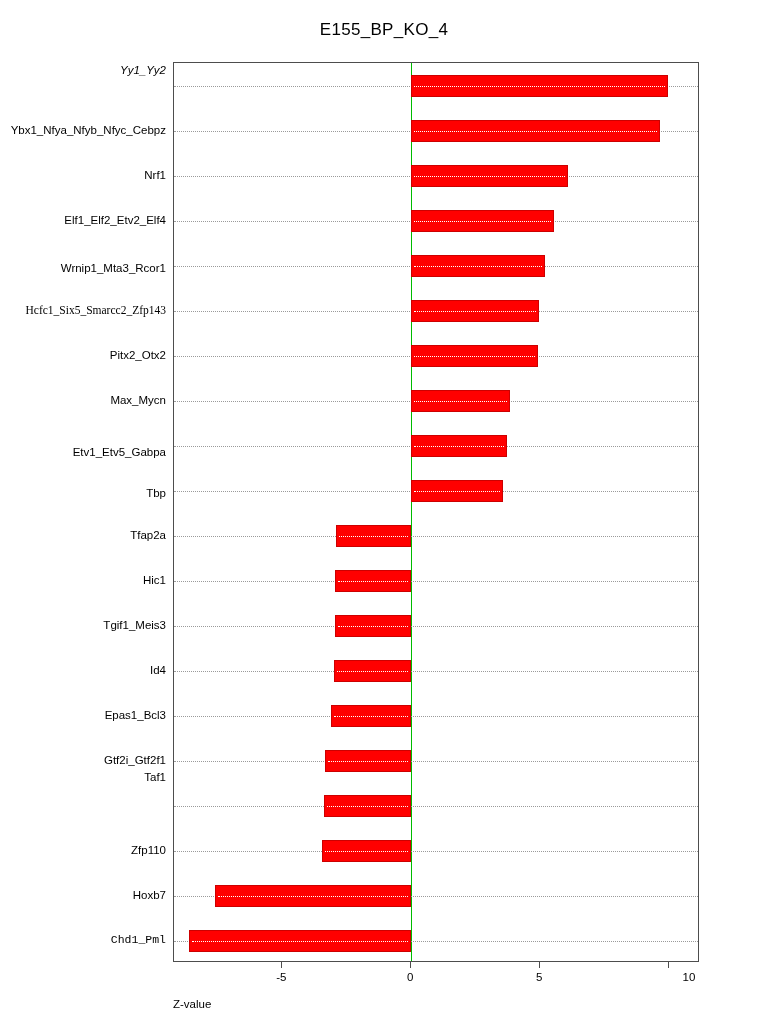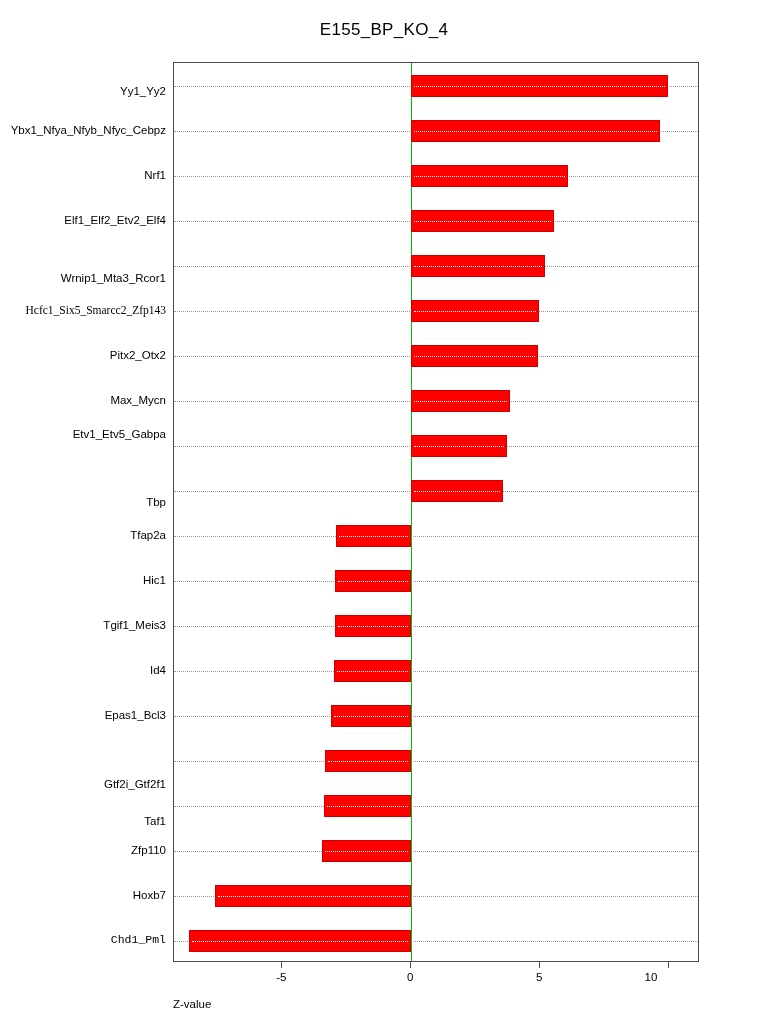--- a/index.html
+++ b/index.html
@@ -122,37 +122,37 @@
   }
 </style>
 </head>
 <body>
 
 <div id="chart-root">
 
   <div id="chart-title">E155_BP_KO_4</div>
 
   <div id="ylabels">
-      <div class="ylabel" style="top: 23px;">Yy1_Yy2</div>
+      <div class="ylabel" style="top: 2px; font-style: italic;">Yy1_Yy2</div>
       <div class="ylabel" style="top: 61.5px;">Ybx1_Nfya_Nfyb_Nfyc_Cebpz</div>
       <div class="ylabel" style="top: 106.5px;">Nrf1</div>
       <div class="ylabel" style="top: 151.5px;">Elf1_Elf2_Etv2_Elf4</div>
-      <div class="ylabel" style="top: 210px;">Wrnip1_Mta3_Rcor1</div>
+      <div class="ylabel" style="top: 200px;">Wrnip1_Mta3_Rcor1</div>
       <div class="ylabel" style="top: 241.5px; font-family: Liberation Serif, serif;">Hcfc1_Six5_Smarcc2_Zfp143</div>
       <div class="ylabel" style="top: 286.5px;">Pitx2_Otx2</div>
       <div class="ylabel" style="top: 331.5px;">Max_Mycn</div>
-      <div class="ylabel" style="top: 366px; margin-left: 40px;">Etv1_Etv5_Gabpa</div>
-      <div class="ylabel" style="top: 434px;">Tbp</div>
+      <div class="ylabel" style="top: 384px; margin-left: 40px;">Etv1_Etv5_Gabpa</div>
+      <div class="ylabel" style="top: 425px;">Tbp</div>
       <div class="ylabel" style="top: 466.5px;">Tfap2a</div>
       <div class="ylabel" style="top: 511.5px;">Hic1</div>
       <div class="ylabel" style="top: 556.5px;">Tgif1_Meis3</div>
       <div class="ylabel" style="top: 601.5px;">Id4</div>
       <div class="ylabel" style="top: 646.5px;">Epas1_Bcl3</div>
-      <div class="ylabel" style="top: 691.5px; margin-top: 24px;">Gtf2i_Gtf2f1</div>
-      <div class="ylabel" style="top: 753px;">Taf1</div>
+      <div class="ylabel" style="top: 691.5px;">Gtf2i_Gtf2f1</div>
+      <div class="ylabel" style="top: 709px;">Taf1</div>
       <div class="ylabel" style="top: 781.5px;">Zfp110</div>
       <div class="ylabel" style="top: 826.5px;">Hoxb7</div>
       <div class="ylabel" style="top: 871.5px; font-family: Liberation Mono, monospace;">Chd1_Pml</div>
     </div>
 
   <div id="plot-area">
     <div class="zero-line" id="zero-line" style="left: 237.216px;"></div>
   <div class="gridline" style="top: 22.5px;"></div>
       <div class="bar" title="Yy1_Yy2: 9.95" style="left: 237.216px; width: 256.554px; top: 11.5px;"></div>
       <div class="gridline" style="top: 67.5px;"></div>
@@ -196,18 +196,18 @@
     </div>
 
   <div id="xaxis">
       <div class="xtick" style="left: 108.294px;"></div>
       <div class="xticklabel" style="left: 108.294px;">-5</div>
       <div class="xtick" style="left: 237.216px;"></div>
       <div class="xticklabel" style="left: 237.216px;">0</div>
       <div class="xtick" style="left: 366.137px;"></div>
       <div class="xticklabel" style="left: 366.137px;">5</div>
       <div class="xtick" style="left: 495.059px;"></div>
-      <div class="xticklabel" style="left: 478px;">10</div>
+      <div class="xticklabel" style="left: 516px;">10</div>
     </div>
 
   <div id="xaxis-title">Z-value</div>
 
 </div>
 
 </body></html>

